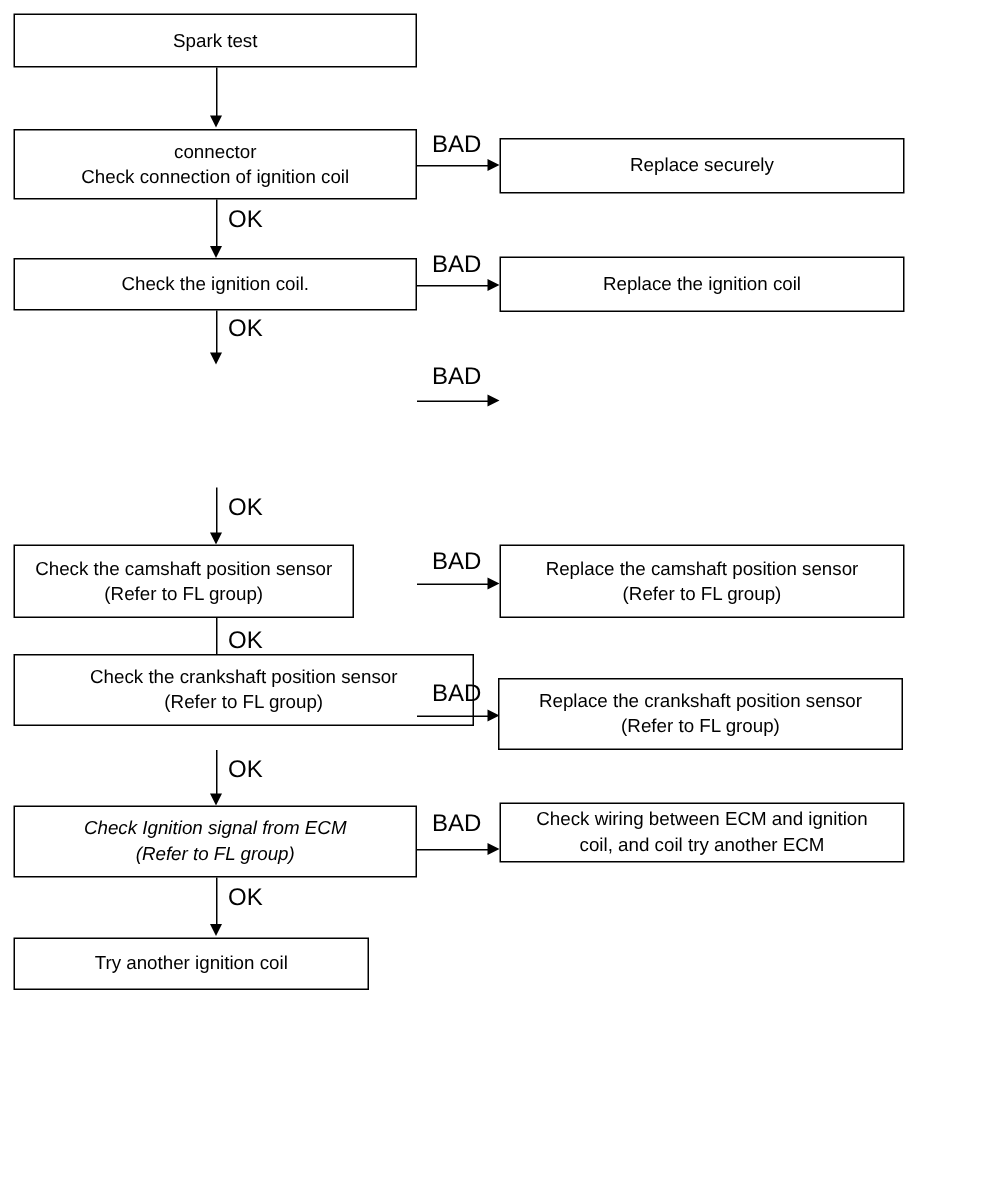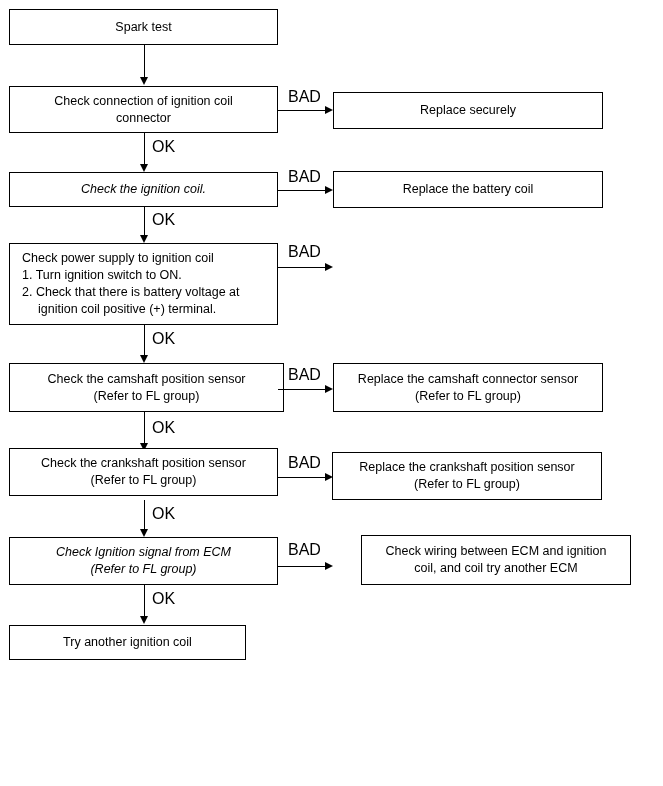--- a/index.html
+++ b/index.html
@@ -107,100 +107,92 @@
     <span class="lines">
       <span class="ln">Spark test</span>
     </span>
   </div>
 
   <div class="vline" style="left:144px; top:45px; height:33px;"></div>
   <div class="arrow-down" style="left:140px; top:77px;"></div>
 
   <div class="node" style="left:9px; top:86px; width:269px; height:47px;">
     <span class="lines">
+      <span class="ln">connector</span>
       <span class="ln">Check connection of ignition coil</span>
-      <span class="ln">connector</span>
     </span>
   </div>
 
   <div class="hline" style="left:278px; top:110px; width:48px;"></div>
   <div class="arrow-right" style="left:325px; top:106px;"></div>
   <div class="edge-label" style="left:288px; top:90px;">BAD</div>
 
   <div class="node" style="left:333px; top:92px; width:270px; height:37px;">
     <span class="lines">
       <span class="ln">Replace securely</span>
     </span>
   </div>
 
   <div class="vline" style="left:144px; top:133px; height:32px;"></div>
   <div class="arrow-down" style="left:140px; top:164px;"></div>
   <div class="edge-label" style="left:152px; top:140px;">OK</div>
 
-  <div class="node" style="left:9px; top:172px; width:269px; height:35px;font-style:italic;">
+  <div class="node" style="left:9px; top:172px; width:269px; height:35px;">
     <span class="lines">
       <span class="ln">Check the ignition coil.</span>
     </span>
   </div>
 
   <div class="hline" style="left:278px; top:190px; width:48px;"></div>
   <div class="arrow-right" style="left:325px; top:186px;"></div>
   <div class="edge-label" style="left:288px; top:170px;">BAD</div>
 
   <div class="node" style="left:333px; top:171px; width:270px; height:37px;">
     <span class="lines">
-      <span class="ln">Replace the battery coil</span>
+      <span class="ln">Replace the ignition coil</span>
     </span>
   </div>
 
   <div class="vline" style="left:144px; top:207px; height:29px;"></div>
   <div class="arrow-down" style="left:140px; top:235px;"></div>
   <div class="edge-label" style="left:152px; top:213px;">OK</div>
 
-  <div class="node left-align" style="left:9px; top:243px; width:269px; height:82px;">
-    <span class="lines">
-      <span class="ln">Check power supply to ignition coil</span>
-      <span class="ln">1. Turn ignition switch to ON.</span>
-      <span class="ln">2. Check that there is battery voltage at</span>
-      <span class="ln indent">ignition coil positive (+) terminal.</span>
-    </span>
-  </div>
 
   <div class="hline" style="left:278px; top:267px; width:48px;"></div>
   <div class="arrow-right" style="left:325px; top:263px;"></div>
   <div class="edge-label" style="left:288px; top:245px;">BAD</div>
 
 
   <div class="vline" style="left:144px; top:325px; height:31px;"></div>
   <div class="arrow-down" style="left:140px; top:355px;"></div>
   <div class="edge-label" style="left:152px; top:332px;">OK</div>
 
-  <div class="node" style="left:9px; top:363px; width:275px; height:49px;">
+  <div class="node" style="left:9px; top:363px; width:227px; height:49px;">
     <span class="lines">
       <span class="ln">Check the camshaft position sensor</span>
       <span class="ln">(Refer to FL group)</span>
     </span>
   </div>
 
   <div class="hline" style="left:278px; top:389px; width:48px;"></div>
   <div class="arrow-right" style="left:325px; top:385px;"></div>
   <div class="edge-label" style="left:288px; top:368px;">BAD</div>
 
   <div class="node" style="left:333px; top:363px; width:270px; height:49px;">
     <span class="lines">
-      <span class="ln">Replace the camshaft connector sensor</span>
+      <span class="ln">Replace the camshaft position sensor</span>
       <span class="ln">(Refer to FL group)</span>
     </span>
   </div>
 
   <div class="vline" style="left:144px; top:412px; height:31px;"></div>
   <div class="arrow-down" style="left:140px; top:443px;"></div>
   <div class="edge-label" style="left:152px; top:421px;">OK</div>
 
-  <div class="node" style="left:9px; top:448px; width:269px; height:48px;">
+  <div class="node" style="left:9px; top:436px; width:307px; height:48px;">
     <span class="lines">
       <span class="ln">Check the crankshaft position sensor</span>
       <span class="ln">(Refer to FL group)</span>
     </span>
   </div>
 
   <div class="hline" style="left:278px; top:477px; width:48px;"></div>
   <div class="arrow-right" style="left:325px; top:473px;"></div>
   <div class="edge-label" style="left:288px; top:456px;">BAD</div>
 
@@ -219,21 +211,21 @@
     <span class="lines">
       <span class="ln">Check Ignition signal from ECM</span>
       <span class="ln">(Refer to FL group)</span>
     </span>
   </div>
 
   <div class="hline" style="left:278px; top:566px; width:48px;"></div>
   <div class="arrow-right" style="left:325px; top:562px;"></div>
   <div class="edge-label" style="left:288px; top:543px;">BAD</div>
 
-  <div class="node" style="left:333px; top:535px; width:270px; height:50px;margin-left:28px;">
+  <div class="node" style="left:333px; top:535px; width:270px; height:40px;">
     <span class="lines">
       <span class="ln">Check wiring between ECM and ignition</span>
       <span class="ln">coil, and coil try another ECM</span>
     </span>
   </div>
 
   <div class="vline" style="left:144px; top:585px; height:32px;"></div>
   <div class="arrow-down" style="left:140px; top:616px;"></div>
   <div class="edge-label" style="left:152px; top:592px;">OK</div>
 

